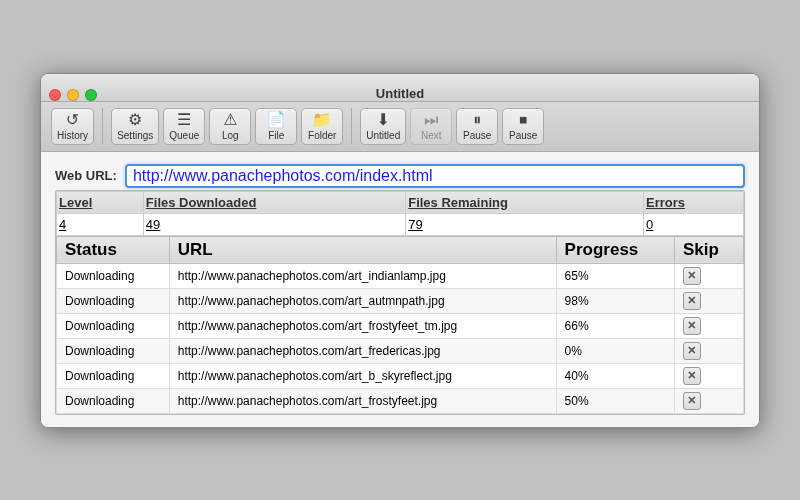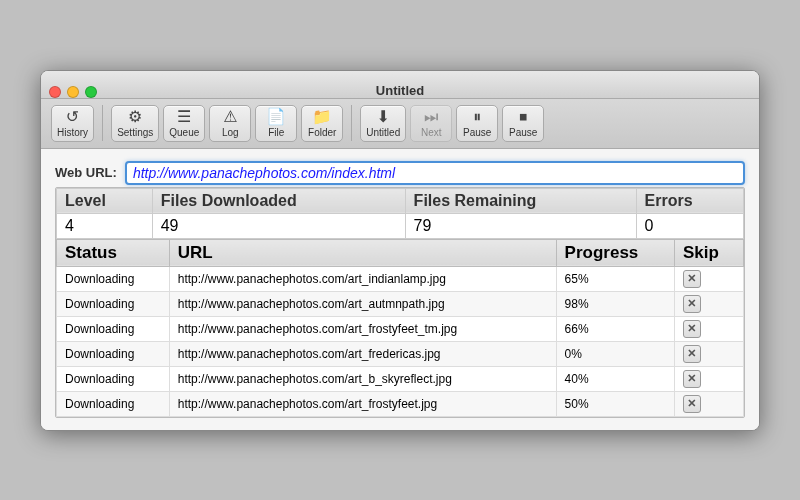--- a/index.html
+++ b/index.html
@@ -109,39 +109,39 @@
       font-weight: 600;
       color: #333;
       white-space: nowrap;
     }
     .url-input {
       flex: 1;
       height: 24px;
       border: 2px solid #4a90d9;
       border-radius: 4px;
       padding: 0 6px;
-      font-size: 14px;
+      font-size: 16px;
       color: #1a1aff;
       background: white;
       outline: none;
       box-shadow: 0 0 4px rgba(74,144,217,0.4);
-      font-style: italic;
     }
     .stats-table {
       width: 100%;
       border-collapse: collapse;
       margin-bottom: 0;
       background: white;
       border: 1px solid #bbb;
     }
     .stats-table th, .stats-table td {
       border: 1px solid #ccc;
-      padding: 3px 8px;
+      padding: 3px 2px;
       text-align: left;
-      font-size: 16px;
+      font-size: 13px;
+      text-decoration: underline;
     }
     .stats-table thead th {
       background: linear-gradient(to bottom, #e8e8e8, #d8d8d8);
       color: #333;
       font-weight: 600;
     }
     .stats-table tbody tr:nth-child(even) { background: #f7f7f7; }
     .downloads-table {
       width: 100%;
       border-collapse: collapse;

